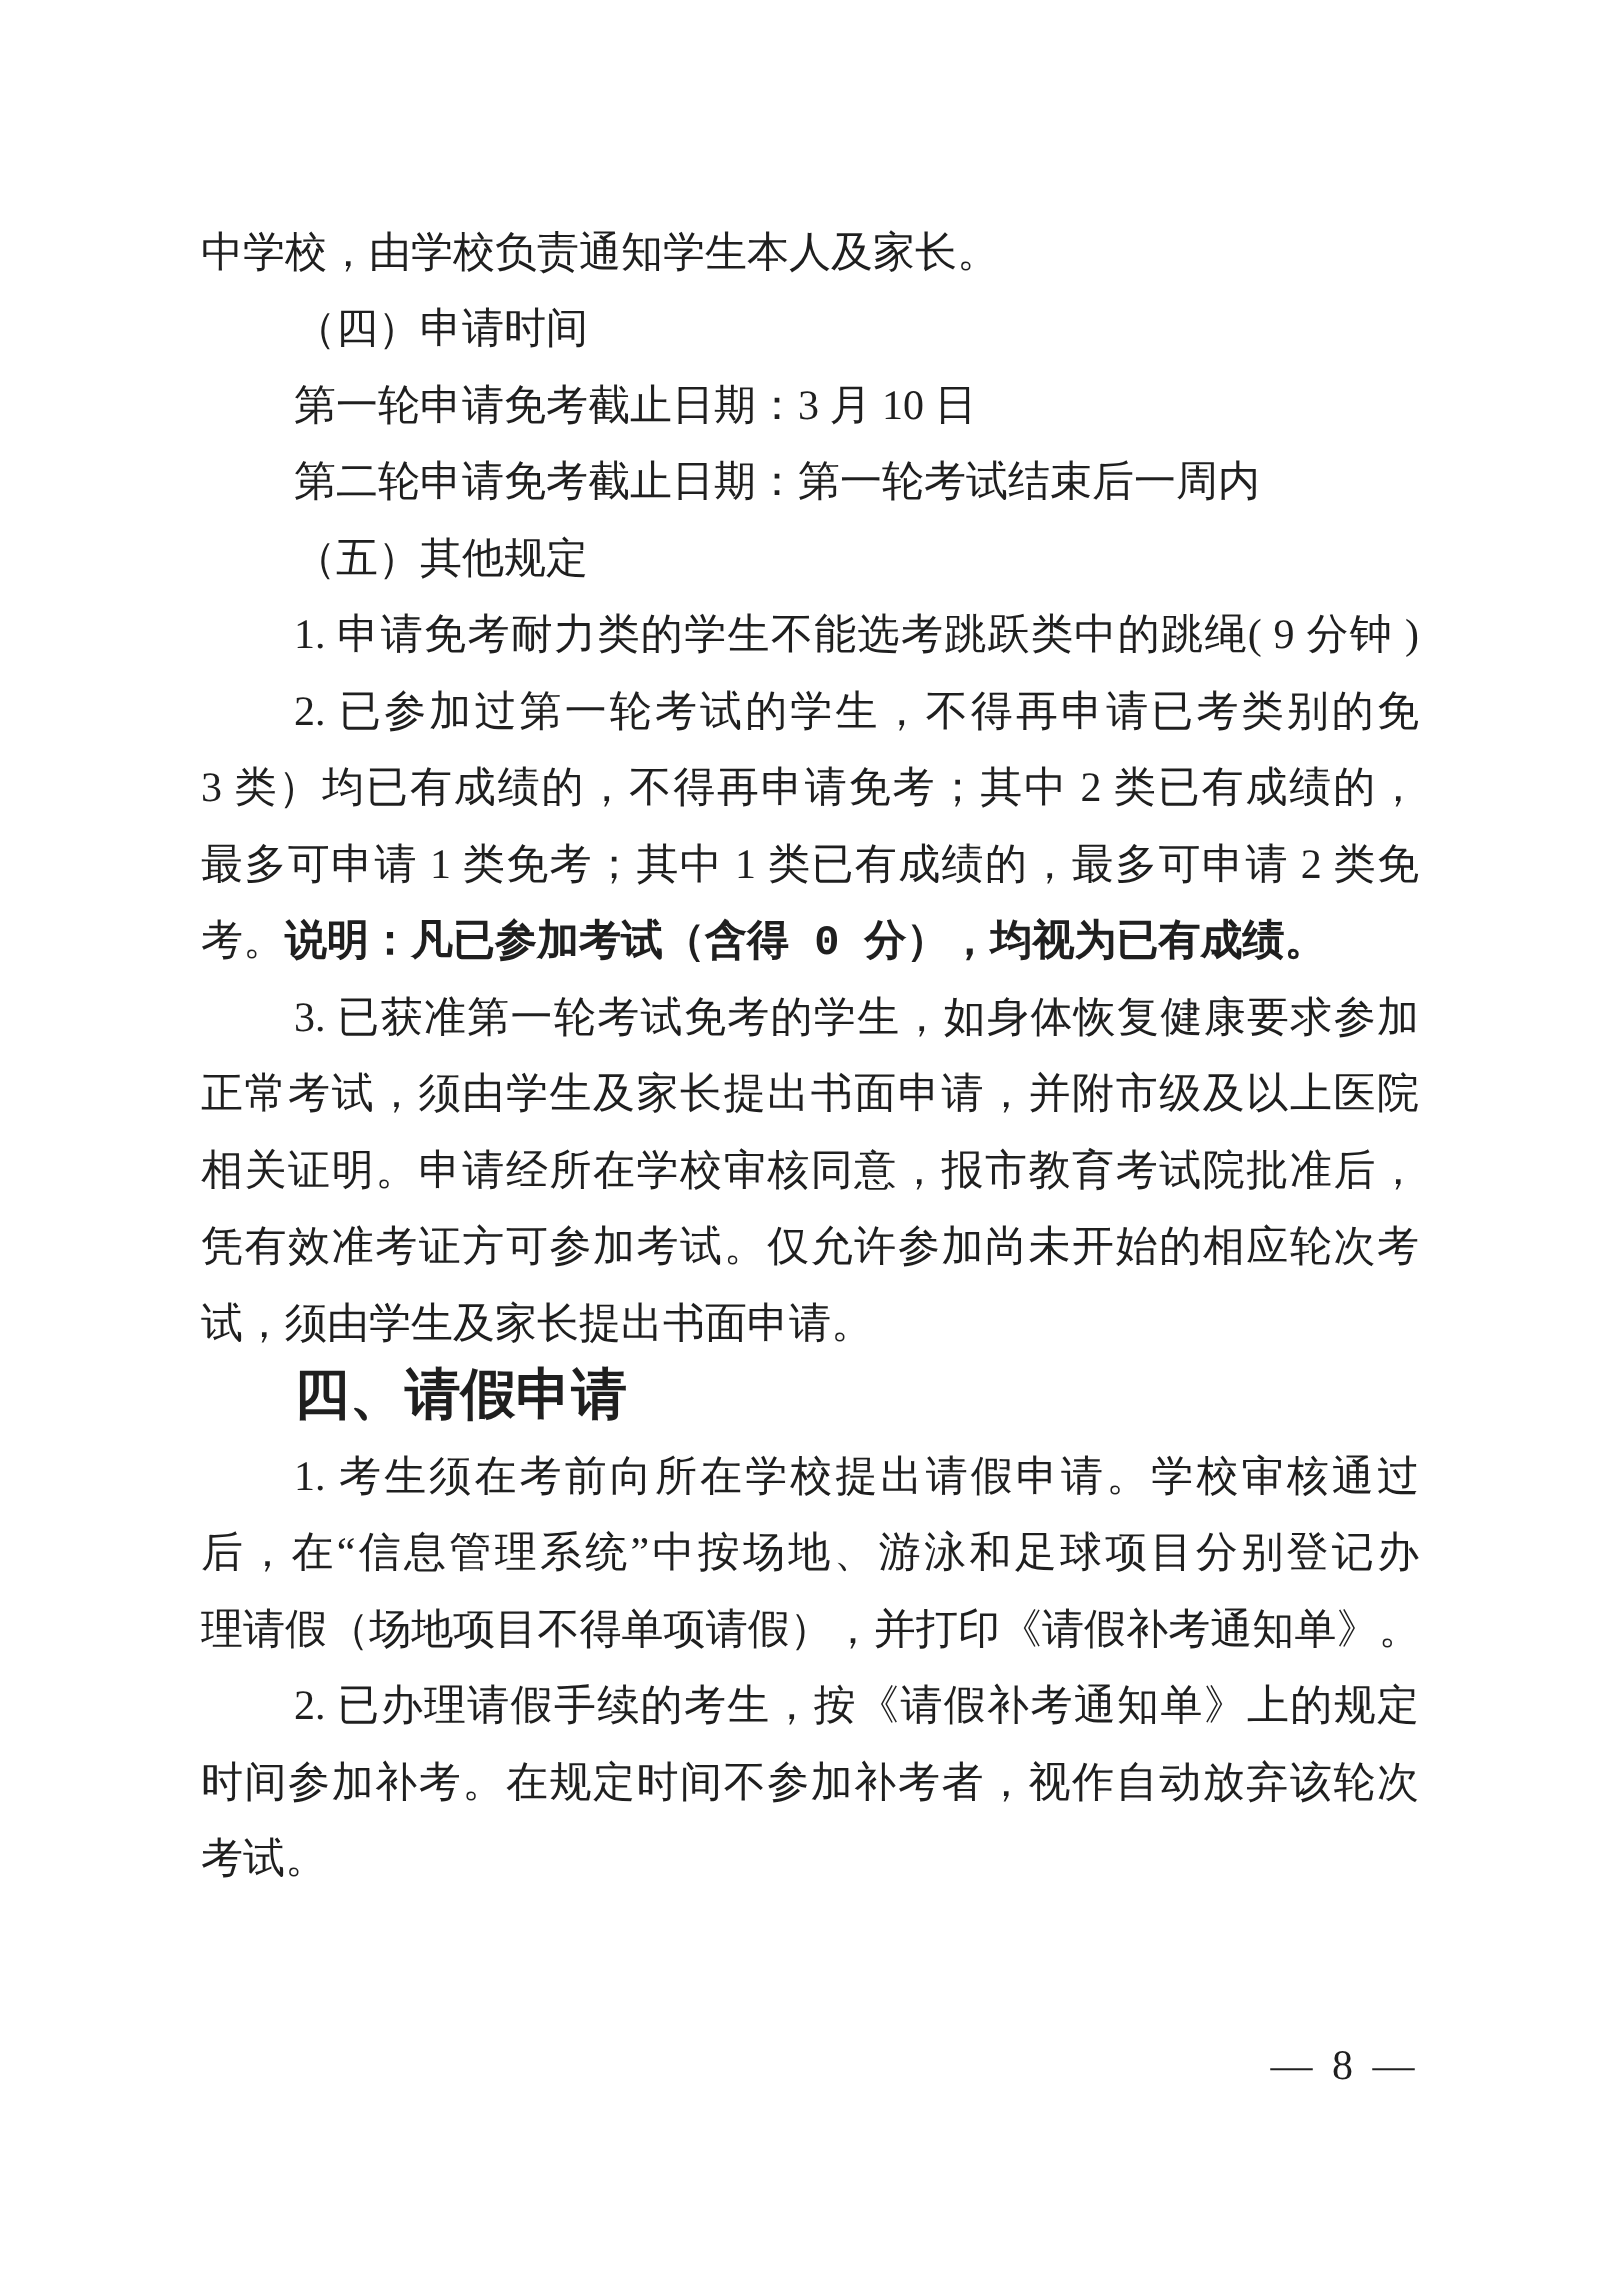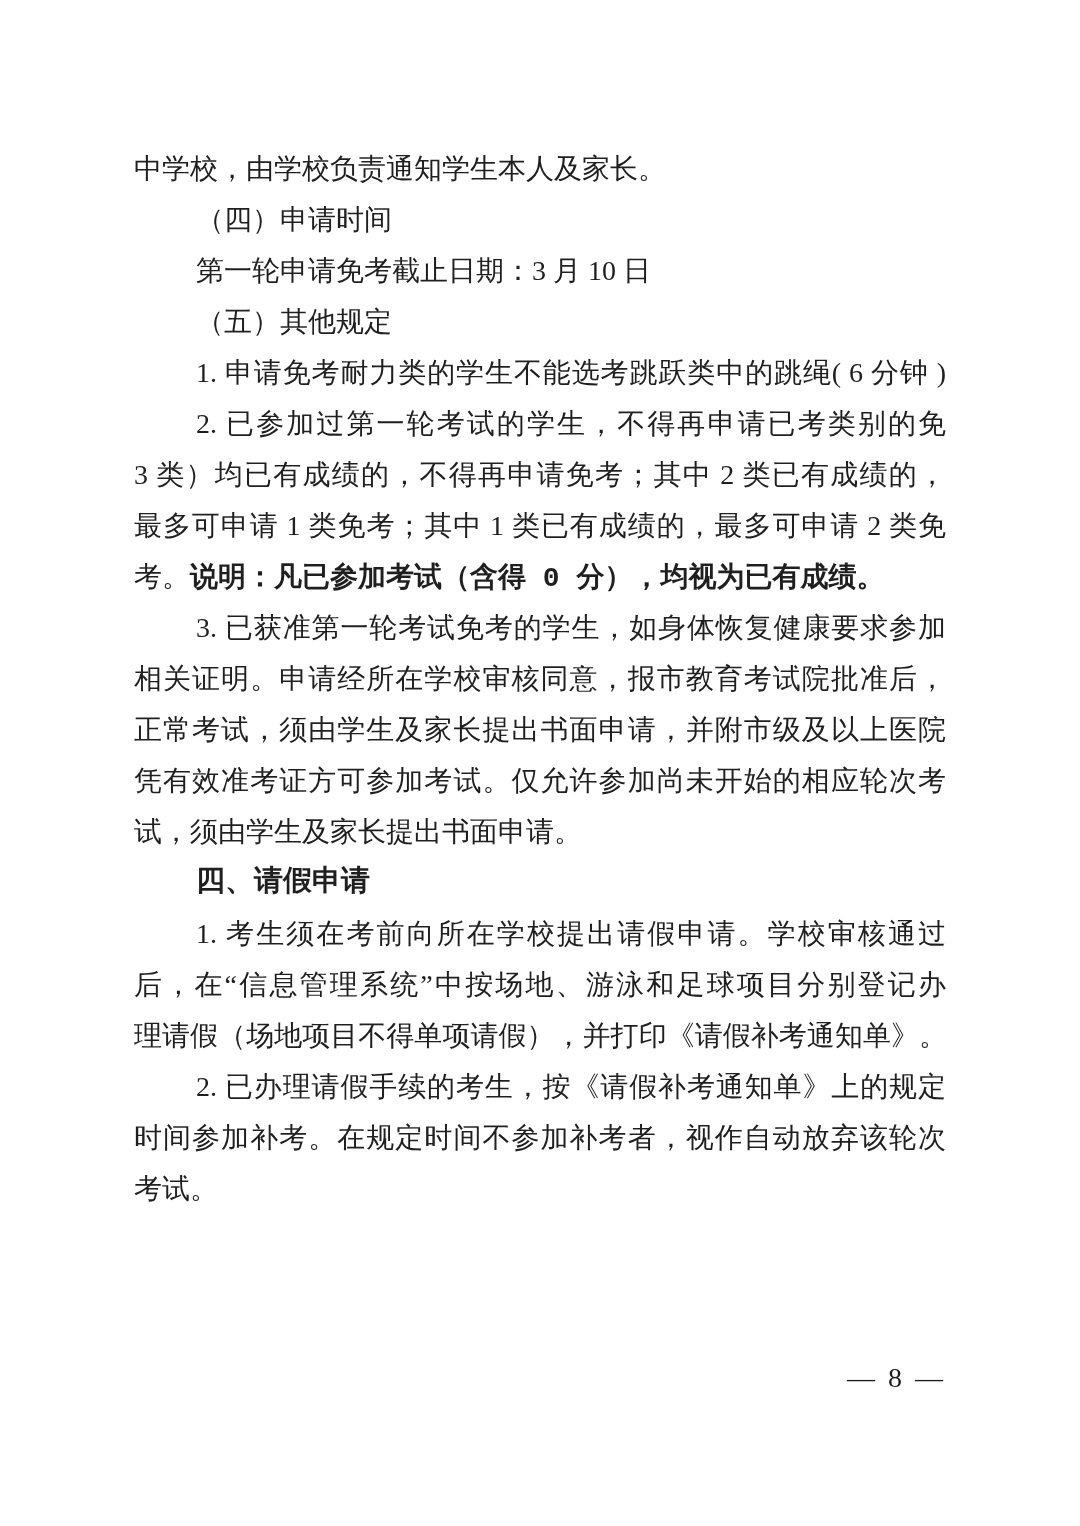--- a/index.html
+++ b/index.html
@@ -38,52 +38,53 @@
   }
   
   .ind {
     text-indent: 62px;
   }
   
   .hd, .bseg {
     font-family: Liberation Mono, monospace;
     font-weight: 700;
   }
-  .hd { font-size: 29px; }
+  .hd { font-size: 37px; }
   .tight { letter-spacing: -1px; }
   .page-num {
     position: absolute;
     top: 1358px;
     right: 134px;
     height: 40px;
     line-height: 40px;
     font-size: 28px;
     letter-spacing: 3px;
     color: #1f1f1f;
   }
 </style>
 </head>
 <body>
 
 <div class="sheet">
   <div class="textblock">
     <div class="ln">中学校，由学校负责通知学生本人及家长。</div>
     <div class="ln ind">（四）申请时间</div>
     <div class="ln ind">第一轮申请免考截止日期：3 月 10 日</div>
+    <div class="ln ind">第二轮申请免考截止日期：第一轮考试结束后一周内</div>
     <div class="ln ind">（五）其他规定</div>
-    <div class="ln ind jf">1. 申请免考耐力类的学生不能选考跳跃类中的跳绳( 6 分钟 )</div>
+    <div class="ln ind jf">1. 申请免考耐力类的学生不能选考跳跃类中的跳绳( 9 分钟 )</div>
     <div class="ln ind jf">2. 已参加过第一轮考试的学生，不得再申请已考类别的免</div>
     <div class="ln jf">3 类）均已有成绩的，不得再申请免考；其中 2 类已有成绩的，</div>
     <div class="ln jf">最多可申请 1 类免考；其中 1 类已有成绩的，最多可申请 2 类免</div>
     <div class="ln">
       <span>考。</span><span class="bseg">说明：凡已参加考试（含得 0 分），均视为已有成绩。</span>
     </div>
     <div class="ln ind jf">3. 已获准第一轮考试免考的学生，如身体恢复健康要求参加</div>
+    <div class="ln jf">正常考试，须由学生及家长提出书面申请，并附市级及以上医院</div>
     <div class="ln jf">相关证明。申请经所在学校审核同意，报市教育考试院批准后，</div>
-    <div class="ln jf">正常考试，须由学生及家长提出书面申请，并附市级及以上医院</div>
     <div class="ln jf">凭有效准考证方可参加考试。仅允许参加尚未开始的相应轮次考</div>
     <div class="ln">试，须由学生及家长提出书面申请。</div>
     <div class="ln ind hd">四、请假申请</div>
     <div class="ln ind jf">1. 考生须在考前向所在学校提出请假申请。学校审核通过</div>
     <div class="ln jf">后，在“信息管理系统”中按场地、游泳和足球项目分别登记办</div>
     <div class="ln jf tight">理请假（场地项目不得单项请假），并打印《请假补考通知单》。</div>
     <div class="ln ind jf">2. 已办理请假手续的考生，按《请假补考通知单》上的规定</div>
     <div class="ln jf">时间参加补考。在规定时间不参加补考者，视作自动放弃该轮次</div>
     <div class="ln">考试。</div>
   </div>

